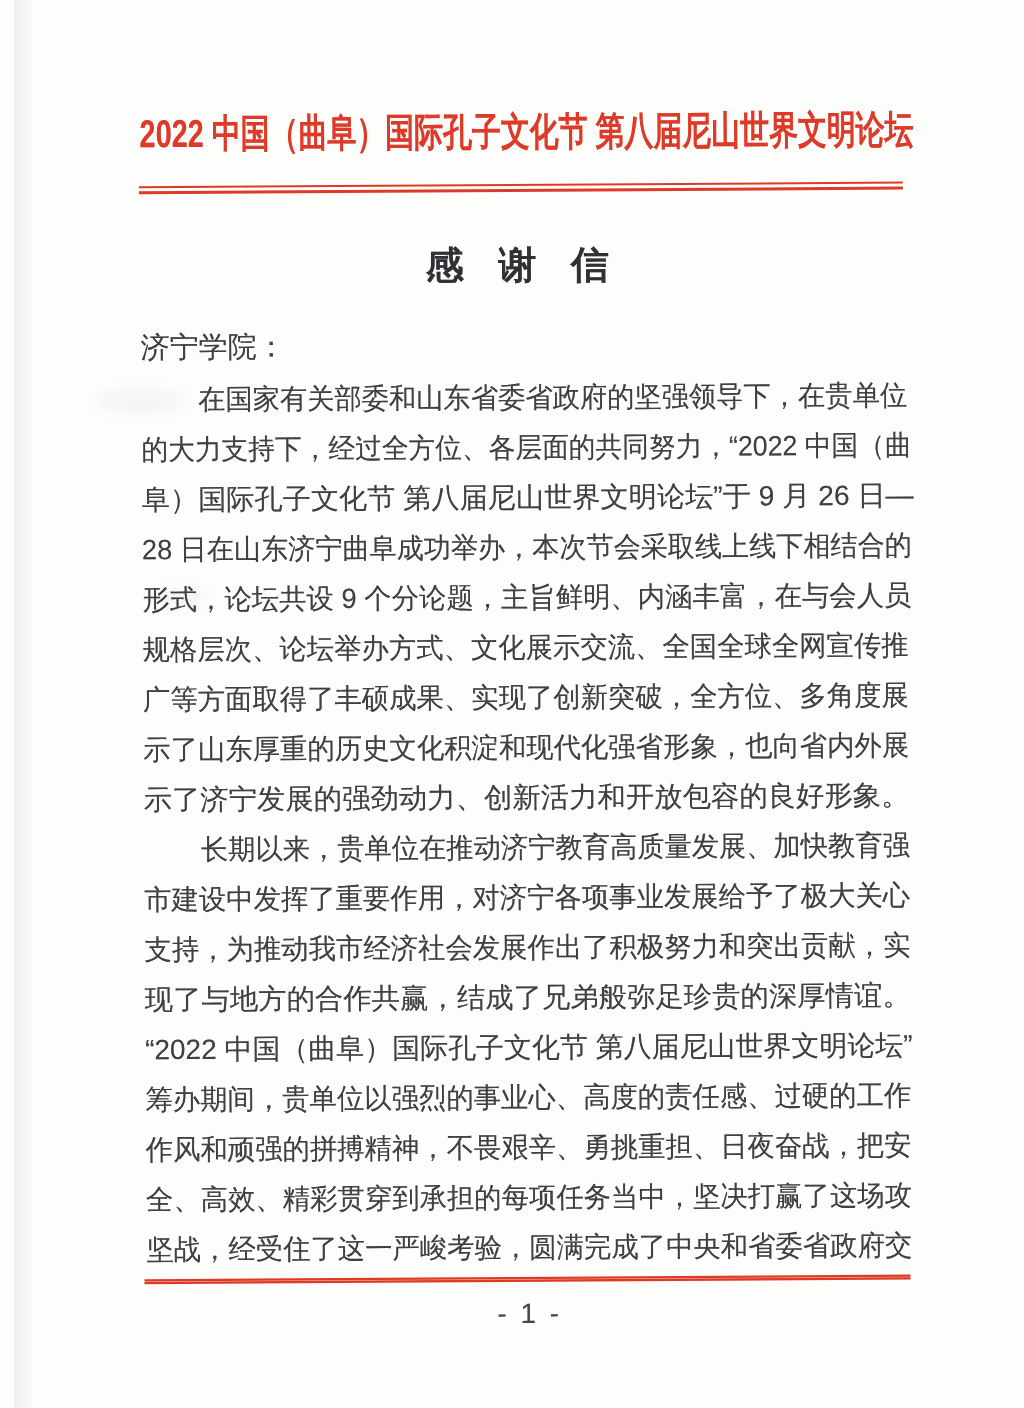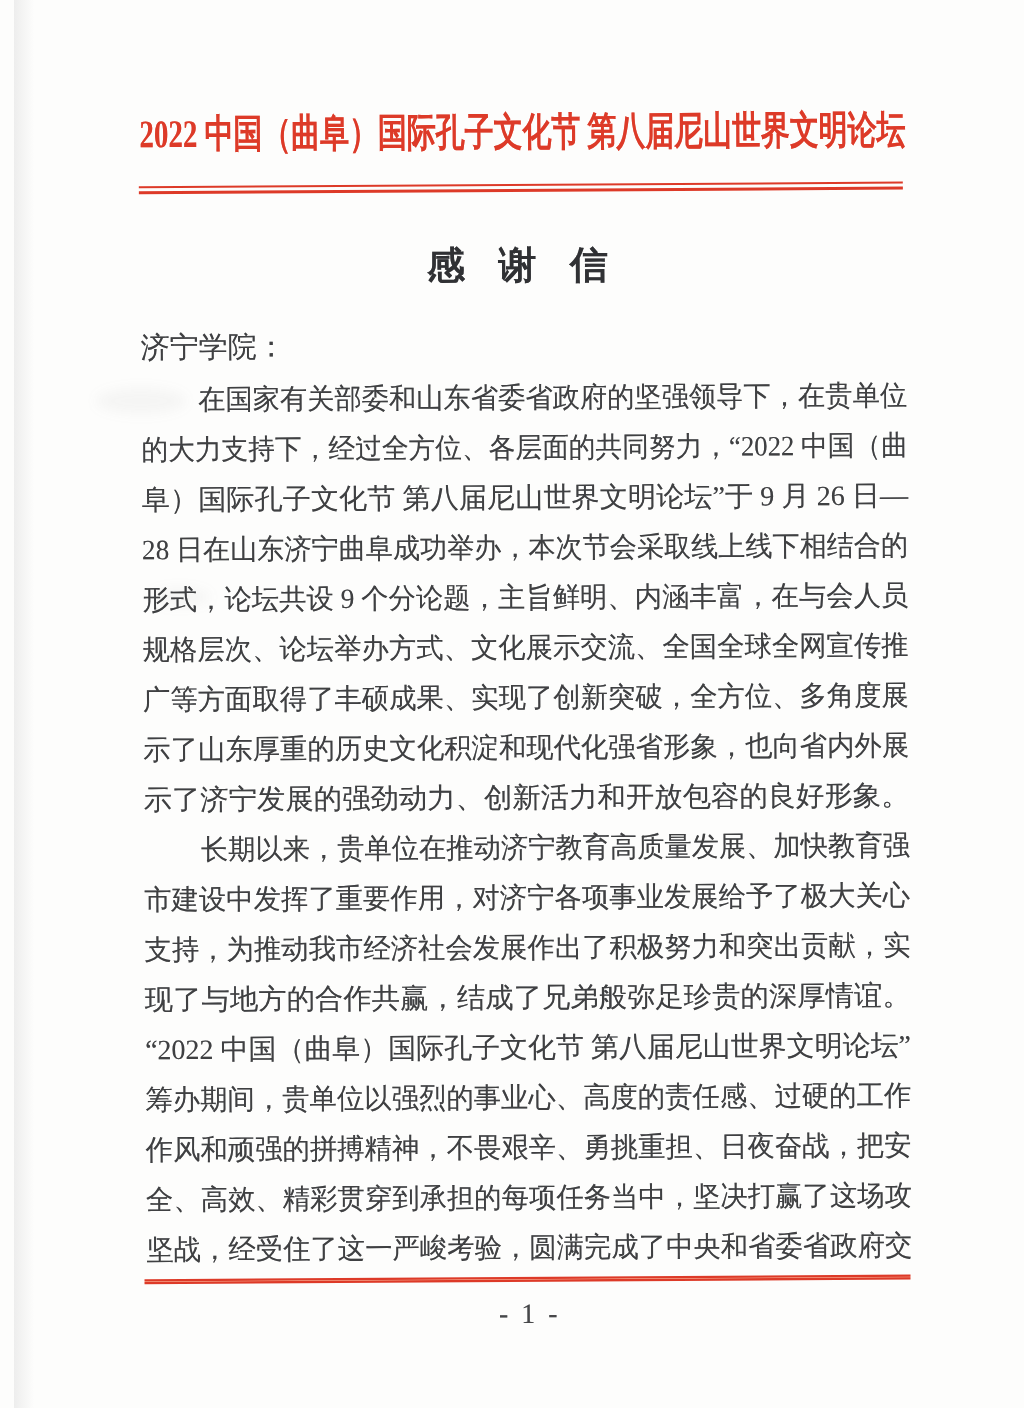--- a/index.html
+++ b/index.html
@@ -3,21 +3,21 @@
 <meta charset="utf-8">
 <style>
   html, body { margin: 0; padding: 0; background: #ffffff; }
   .page {
     position: relative;
     width: 1024px;
     height: 1408px;
     margin: 0 auto;
     background: #fdfdfc;
     overflow: hidden;
-    font-family: Liberation Serif, serif;
+    font-family: Liberation Sans, sans-serif;
   }
   
   .scan-edge {
     position: absolute;
     left: 14px; top: 0; bottom: 0; width: 20px;
     background: linear-gradient(to right, rgba(100,100,105,0.10), rgba(100,100,105,0));
     pointer-events: none;
   }
   .smudge {
     position: absolute;

